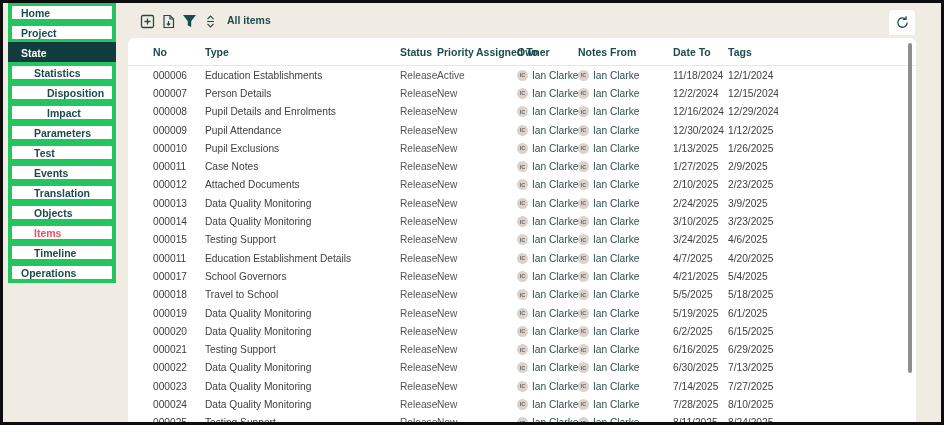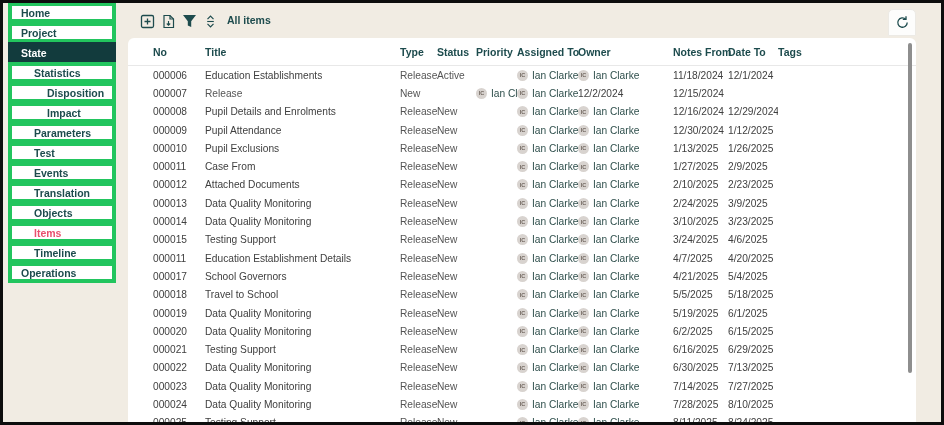--- a/index.html
+++ b/index.html
@@ -132,21 +132,20 @@
   <button class="refresh-btn">
     <svg width="15" height="15" viewBox="0 0 15 15">
       <path d="M12.2 7.5a4.7 4.7 0 1 1-1.4-3.3" fill="none" stroke="#1d4b4d" stroke-width="1.3"></path>
       <path d="M11 1.2v3.2H7.8" fill="none" stroke="#1d4b4d" stroke-width="1.3"></path>
     </svg>
   </button>
 
   <section class="panel">
     <div class="grid-cols thead">
       <span>No</span>
-      <span>Title</span>
       <span>Type</span>
       <span>Status</span>
       <span>Priority</span>
       <span>Assigned To</span>
       <span>Owner</span>
       <span>Notes From</span>
       <span>Date To</span>
       <span>Tags</span>
     </div>
     <div id="rows">
@@ -163,20 +162,21 @@
     <span class="person">
             <i class="av c-av2">IC</i>
             <b class="nm c-owner">Ian Clarke</b>
           </span>
     <span class="c-from">11/18/2024</span>
     <span class="c-to">12/1/2024</span>
     <span class="c-tags"></span>
   </div>
         <div class="grid-cols trow">
     <span class="c-no">000007</span>
+    <span class="c-title">Person Details</span>
     <span class="c-type dim">Release</span>
     <span class="c-status dim">New</span>
     <span class="c-priority dim"></span>
     <span class="person">
             <i class="av c-av1">IC</i>
             <b class="nm c-assigned">Ian Clarke</b>
           </span>
     <span class="person">
             <i class="av c-av2">IC</i>
             <b class="nm c-owner">Ian Clarke</b>
@@ -234,21 +234,21 @@
     <span class="person">
             <i class="av c-av2">IC</i>
             <b class="nm c-owner">Ian Clarke</b>
           </span>
     <span class="c-from">1/13/2025</span>
     <span class="c-to">1/26/2025</span>
     <span class="c-tags"></span>
   </div>
         <div class="grid-cols trow">
     <span class="c-no">000011</span>
-    <span class="c-title">Case From</span>
+    <span class="c-title">Case Notes</span>
     <span class="c-type dim">Release</span>
     <span class="c-status dim">New</span>
     <span class="c-priority dim"></span>
     <span class="person">
             <i class="av c-av1">IC</i>
             <b class="nm c-assigned">Ian Clarke</b>
           </span>
     <span class="person">
             <i class="av c-av2">IC</i>
             <b class="nm c-owner">Ian Clarke</b>

